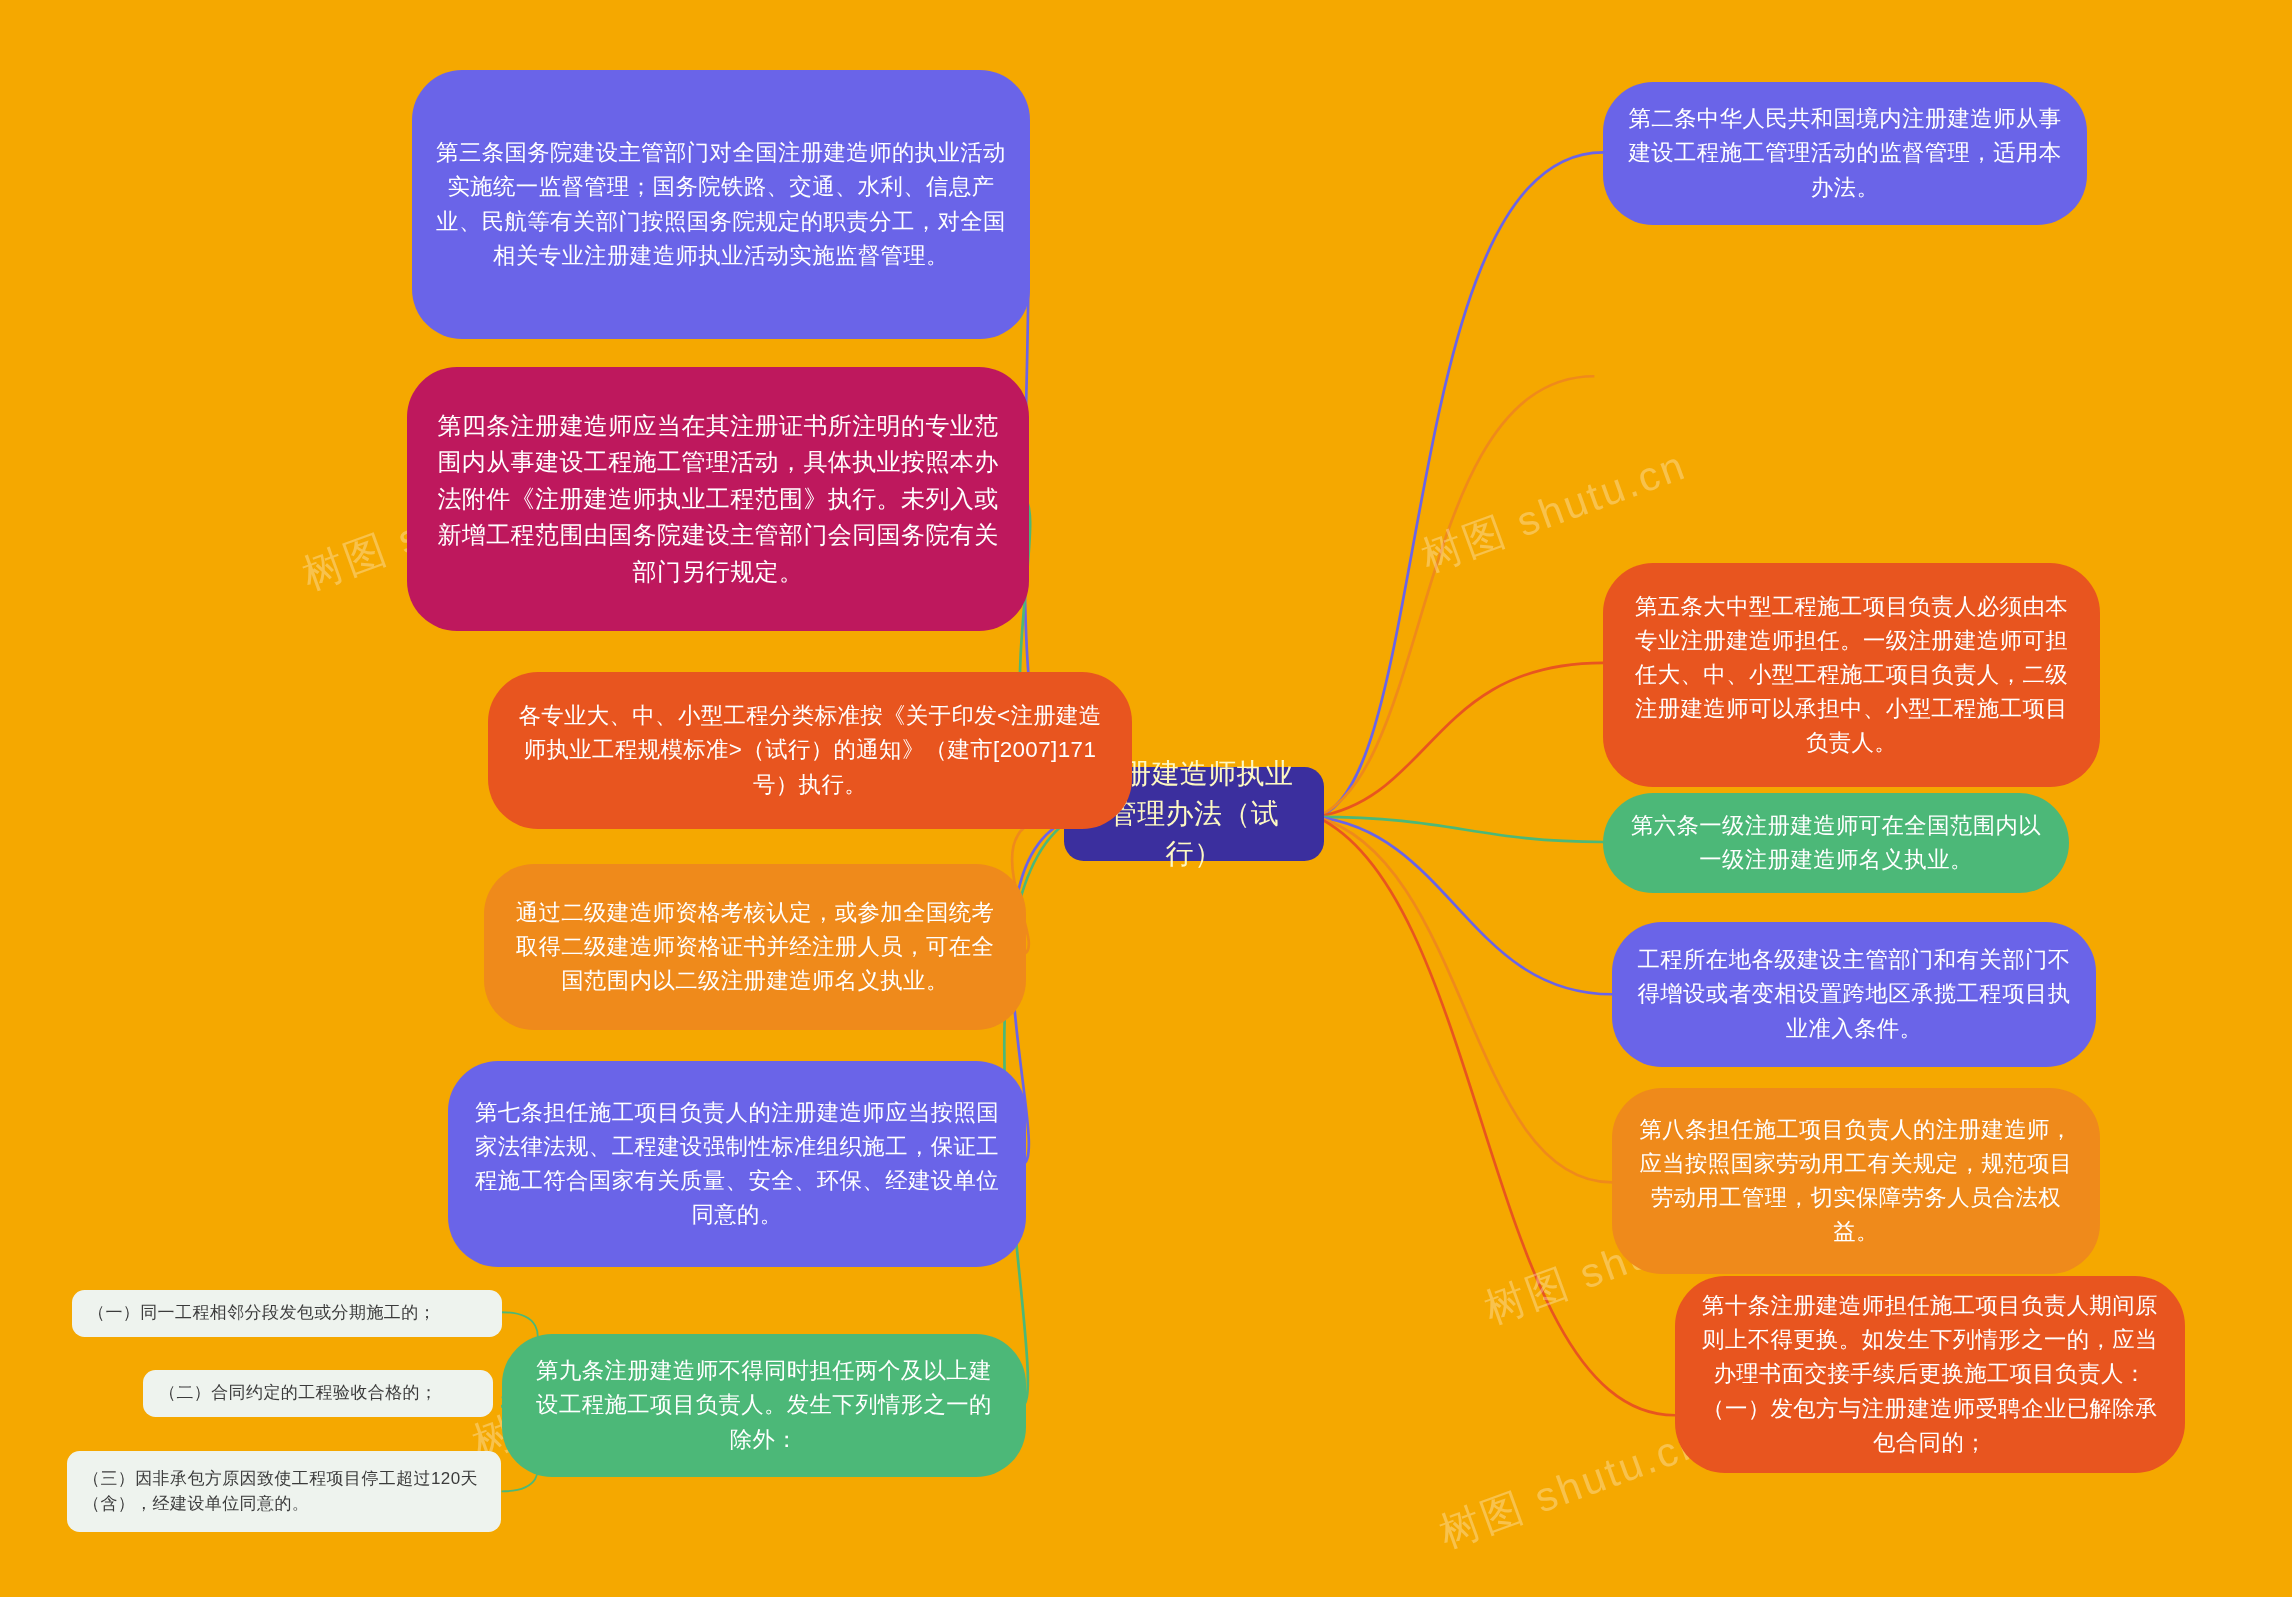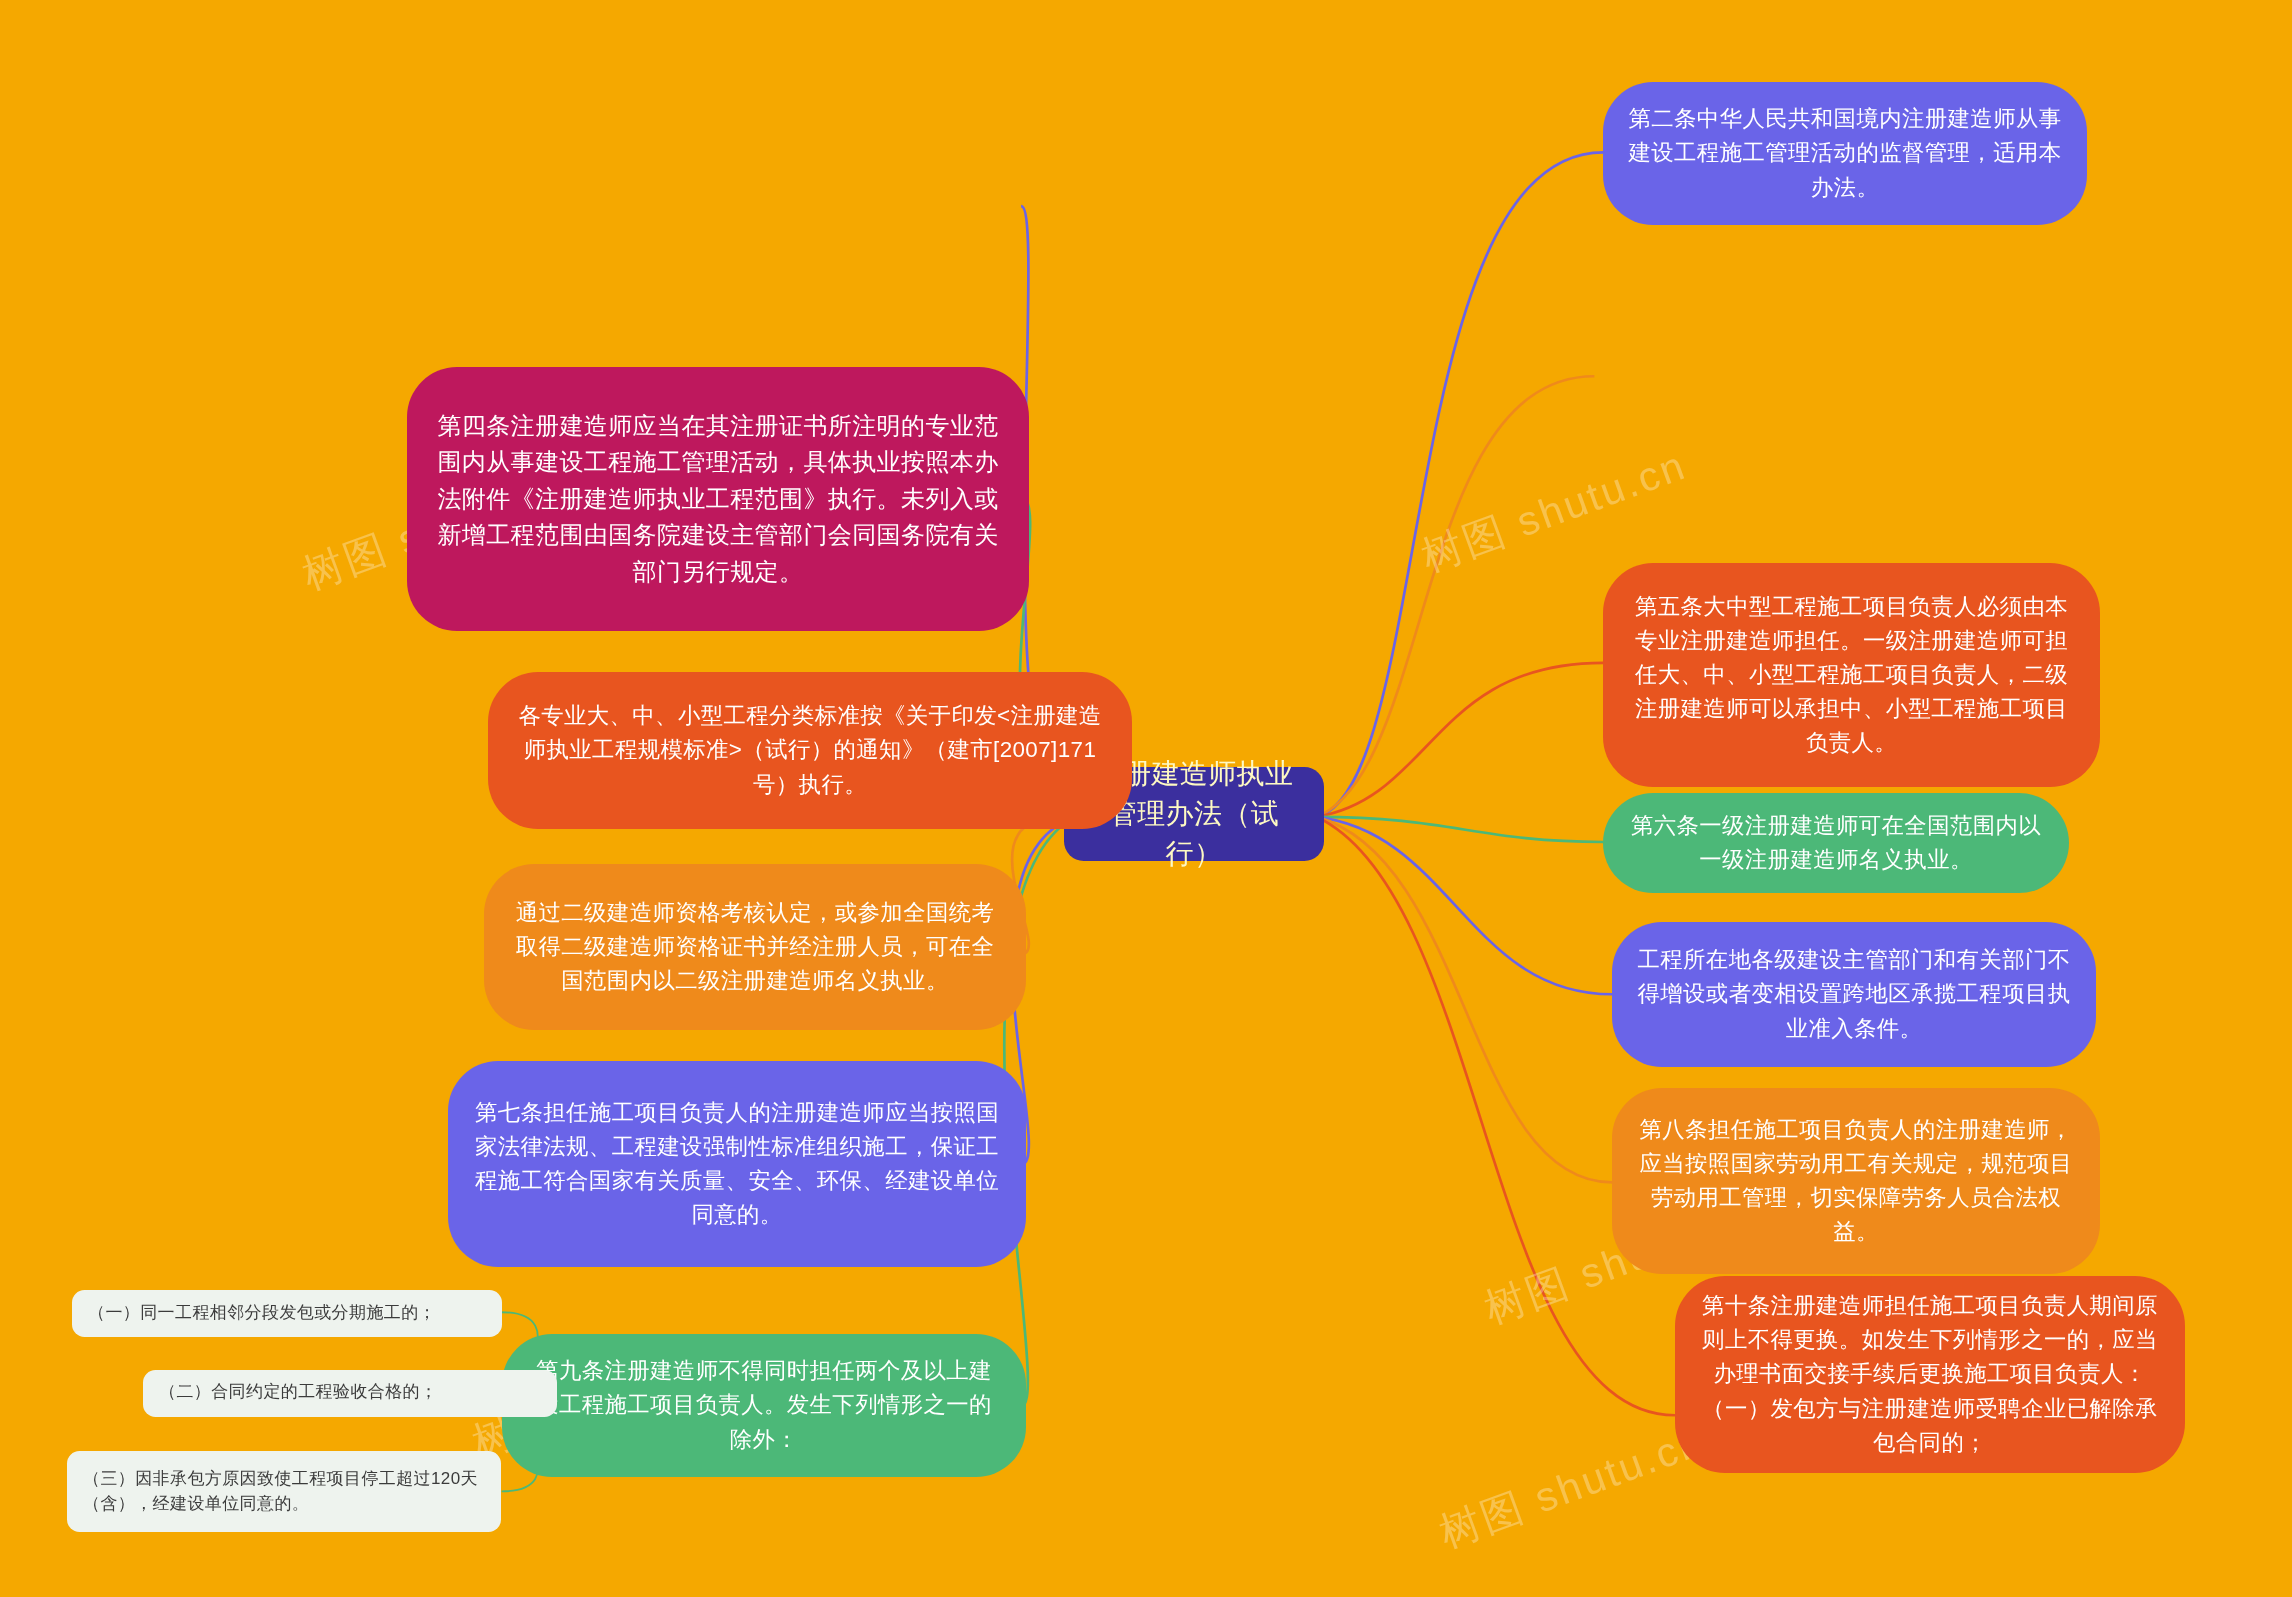--- a/index.html
+++ b/index.html
@@ -106,20 +106,23 @@
   <div class="wm" style="left:296px; top:502px;">树图 shutu.cn</div>
   <div class="wm" style="left:1415px; top:484px;">树图 shutu.cn</div>
   <div class="wm" style="left:466px; top:1370px;">树图 shutu.cn</div>
   <div class="wm" style="left:1478px; top:1236px;">树图 shutu.cn</div>
   <div class="wm" style="left:1433px; top:1460px;">树图 shutu.cn</div>
 
   <div class="node root" style="left:1064px; top:767px; width:260px; height:94px; background:#3b2f9e;">
     <span class="txt">注册建造师执业管理办法（试行）</span>
   </div>
 
+  <div class="node" style="left:412px; top:70px; width:618px; height:269px; background:#6a64e8; font-size:22.4px;">
+    <span class="txt">第三条国务院建设主管部门对全国注册建造师的执业活动实施统一监督管理；国务院铁路、交通、水利、信息产业、民航等有关部门按照国务院规定的职责分工，对全国相关专业注册建造师执业活动实施监督管理。</span>
+  </div>
 
   <div class="node" style="left:407px; top:367px; width:622px; height:264px; background:#be185d; font-size:24px;">
     <span class="txt">第四条注册建造师应当在其注册证书所注明的专业范围内从事建设工程施工管理活动，具体执业按照本办法附件《注册建造师执业工程范围》执行。未列入或新增工程范围由国务院建设主管部门会同国务院有关部门另行规定。</span>
   </div>
 
   <div class="node" style="left:488px; top:672px; width:644px; height:157px; background:#e8551f; font-size:22.4px;">
     <span class="txt">各专业大、中、小型工程分类标准按《关于印发&lt;注册建造师执业工程规模标准&gt;（试行）的通知》（建市[2007]171号）执行。</span>
   </div>
 
   <div class="node" style="left:484px; top:864px; width:542px; height:166px; background:#ef8a1b; font-size:22.4px;">
@@ -156,21 +159,21 @@
   </div>
 
   <div class="node" style="left:1675px; top:1276px; width:510px; height:197px; background:#e8551f; font-size:22.4px;">
     <span class="txt">第十条注册建造师担任施工项目负责人期间原则上不得更换。如发生下列情形之一的，应当办理书面交接手续后更换施工项目负责人：（一）发包方与注册建造师受聘企业已解除承包合同的；</span>
   </div>
 
   <div class="node small-note" style="left:72px; top:1290px; width:430px; height:47px;">
     <span class="txt">（一）同一工程相邻分段发包或分期施工的；</span>
   </div>
 
-  <div class="node small-note" style="left:143px; top:1370px; width:414px; height:47px;font-family:Liberation Mono, monospace;">
+  <div class="node small-note" style="left:143px; top:1370px; width:350px; height:47px;">
     <span class="txt">（二）合同约定的工程验收合格的；</span>
   </div>
 
   <div class="node small-note" style="left:67px; top:1451px; width:434px; height:81px;">
     <span class="txt">（三）因非承包方原因致使工程项目停工超过120天（含），经建设单位同意的。</span>
   </div>
 
 </div>
 
 

